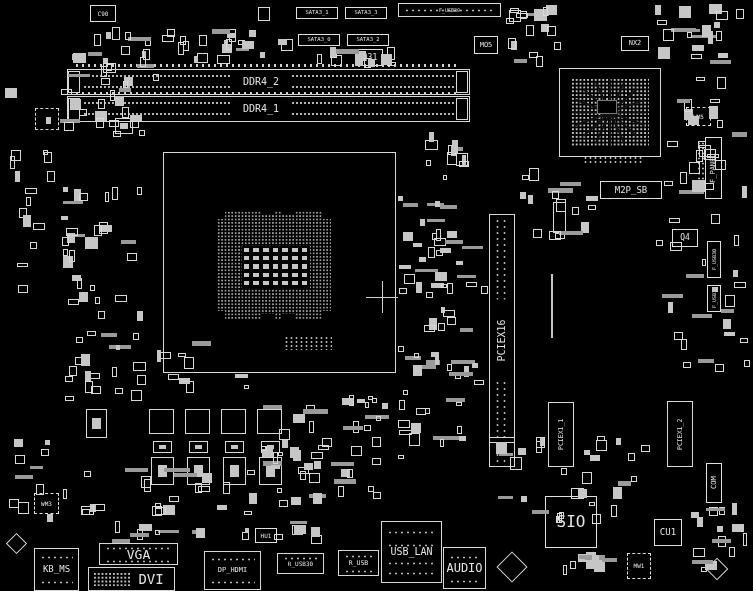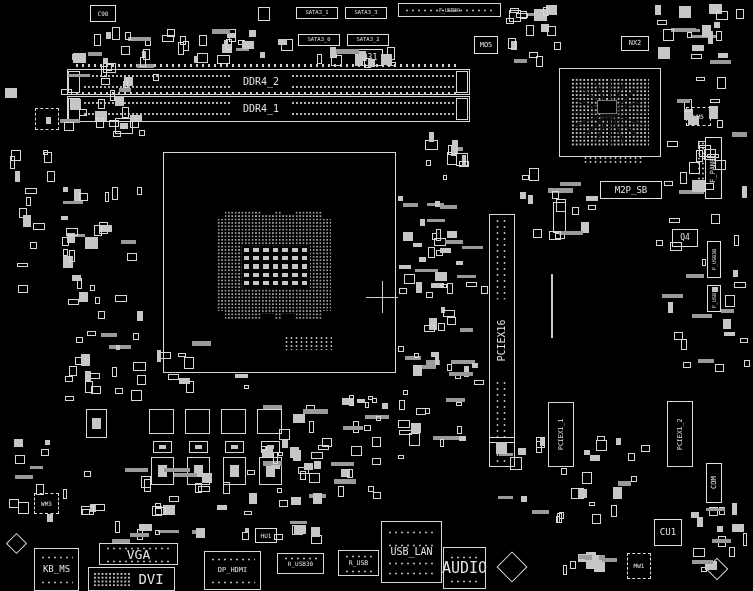--- a/index.html
+++ b/index.html
@@ -32,20 +32,21 @@
     <div class="c lbox" style="left: 296px; top: 7px; width: 42px; height: 12px; font-size: 5.5px;">SATA3_1</div>
     <div class="c lbox" style="left: 345px; top: 7px; width: 42px; height: 12px; font-size: 5.5px;">SATA3_3</div>
     <div class="c lbox" style="left: 298px; top: 34px; width: 42px; height: 12px; font-size: 5.5px;">SATA3_0</div>
     <div class="c lbox" style="left: 347px; top: 34px; width: 42px; height: 12px; font-size: 5.5px;">SATA3_2</div>
     <div class="c lbox" style="left: 357px; top: 49px; width: 26px; height: 17px; font-size: 8px;">Q31</div>
     <div class="c lbox" style="left: 474px; top: 36px; width: 24px; height: 18px; font-size: 7px;">MO5</div>
     <div class="c lbox" style="left: 621px; top: 36px; width: 28px; height: 15px; font-size: 7px;">NX2</div>
     <div class="c lbox dashed" style="left: 686px; top: 107px; width: 25px; height: 19px; font-size: 6px;">WM5</div>
     <div class="c lbox" style="left: 600px; top: 181px; width: 62px; height: 18px; font-size: 9px;">M2P_SB</div>
     <div class="c lbox" style="left: 672px; top: 229px; width: 26px; height: 18px; font-size: 8px;">Q4</div>
+    <div class="c lbox" style="left: 545px; top: 496px; width: 52px; height: 52px; font-size: 16px;">SIO</div>
     <div class="c lbox" style="left: 654px; top: 519px; width: 28px; height: 27px; font-size: 9px;">CU1</div>
     <div class="c lbox dashed" style="left: 627px; top: 553px; width: 24px; height: 26px; font-size: 6px;">MW1</div>
     <div class="c lbox dashed" style="left: 34px; top: 493px; width: 25px; height: 21px; font-size: 6px;">WM3</div>
     <div class="c lbox" style="left: 255px; top: 528px; width: 22px; height: 15px; font-size: 6px;">HU1</div>
     <div class="c lbox v" style="left: 705px; top: 137px; width: 17px; height: 62px; font-size: 7px;">F_PANEL</div>
     <div class="c lbox v" style="left: 707px; top: 241px; width: 14px; height: 37px; font-size: 5px;">F_USB30</div>
     <div class="c lbox v" style="left: 707px; top: 285px; width: 14px; height: 27px; font-size: 5px;">F_USB1</div>
     <div class="c lbox v" style="left: 706px; top: 463px; width: 16px; height: 40px; font-size: 7px;">COM</div>
     <div class="c rect" style="left: 67px; top: 69px; width: 403px; height: 26px;"></div>
     <div class="c dgrid" style="left: 83px; top: 74px; width: 371px; height: 4px; background-size: 4px 4px;"></div>
@@ -89,21 +90,21 @@
     <div class="c lbl" style="left: 342px; top: 558.75px; width: 33px; height: 8.5px; font-size: 6.5px; background: transparent;">R_USB</div>
     <div class="c rect" style="left: 381px; top: 521px; width: 61px; height: 62px;"></div>
     <div class="c dgrid" style="left: 387px; top: 530px; width: 49px; height: 5px; background-size: 6px 5px;"></div>
     <div class="c dgrid" style="left: 387px; top: 543px; width: 49px; height: 5px; background-size: 6px 5px;"></div>
     <div class="c dgrid" style="left: 387px; top: 561px; width: 49px; height: 5px; background-size: 6px 5px;"></div>
     <div class="c dgrid" style="left: 387px; top: 571px; width: 49px; height: 5px; background-size: 6px 5px;"></div>
     <div class="c lbl" style="left: 385px; top: 546px; width: 53px; height: 12px; font-size: 10px; background: transparent;">USB_LAN</div>
     <div class="c rect" style="left: 443px; top: 547px; width: 43px; height: 42px;"></div>
     <div class="c dgrid" style="left: 449px; top: 555px; width: 31px; height: 5px; background-size: 6px 5px;"></div>
     <div class="c dgrid" style="left: 449px; top: 579px; width: 31px; height: 5px; background-size: 6px 5px;"></div>
-    <div class="c lbl" style="left: 447px; top: 562.5px; width: 35px; height: 11px; font-size: 15px; background: transparent;">AUDIO</div>
+    <div class="c lbl" style="left: 447px; top: 562.5px; width: 35px; height: 11px; font-size: 12px; background: transparent;">AUDIO</div>
     <div class="c rect" style="left: 398px; top: 3px; width: 103px; height: 14px;"></div>
     <div class="c dgrid" style="left: 404px; top: 8px; width: 91px; height: 5px; background-size: 6px 5px;"></div>
     <div class="c lbl" style="left: 402px; top: 6.5px; width: 95px; height: 7px; font-size: 5px; background: transparent;">F_USB30</div>
     <div class="c rect" style="left: 163px; top: 152px; width: 233px; height: 221px;"></div>
     <div class="c pingrid" style="left: 217px; top: 211px; width: 114px; height: 108px;"></div>
     <div class="c blk" style="left: 262px; top: 209px; width: 12px; height: 6px;"></div>
     <div class="c blk" style="left: 282px; top: 209px; width: 12px; height: 6px;"></div>
     <div class="c blk" style="left: 262px; top: 314px; width: 12px; height: 6px;"></div>
     <div class="c blk" style="left: 282px; top: 314px; width: 12px; height: 6px;"></div>
     <div class="c blk" style="left: 217px; top: 211px; width: 8px; height: 8px;"></div>

